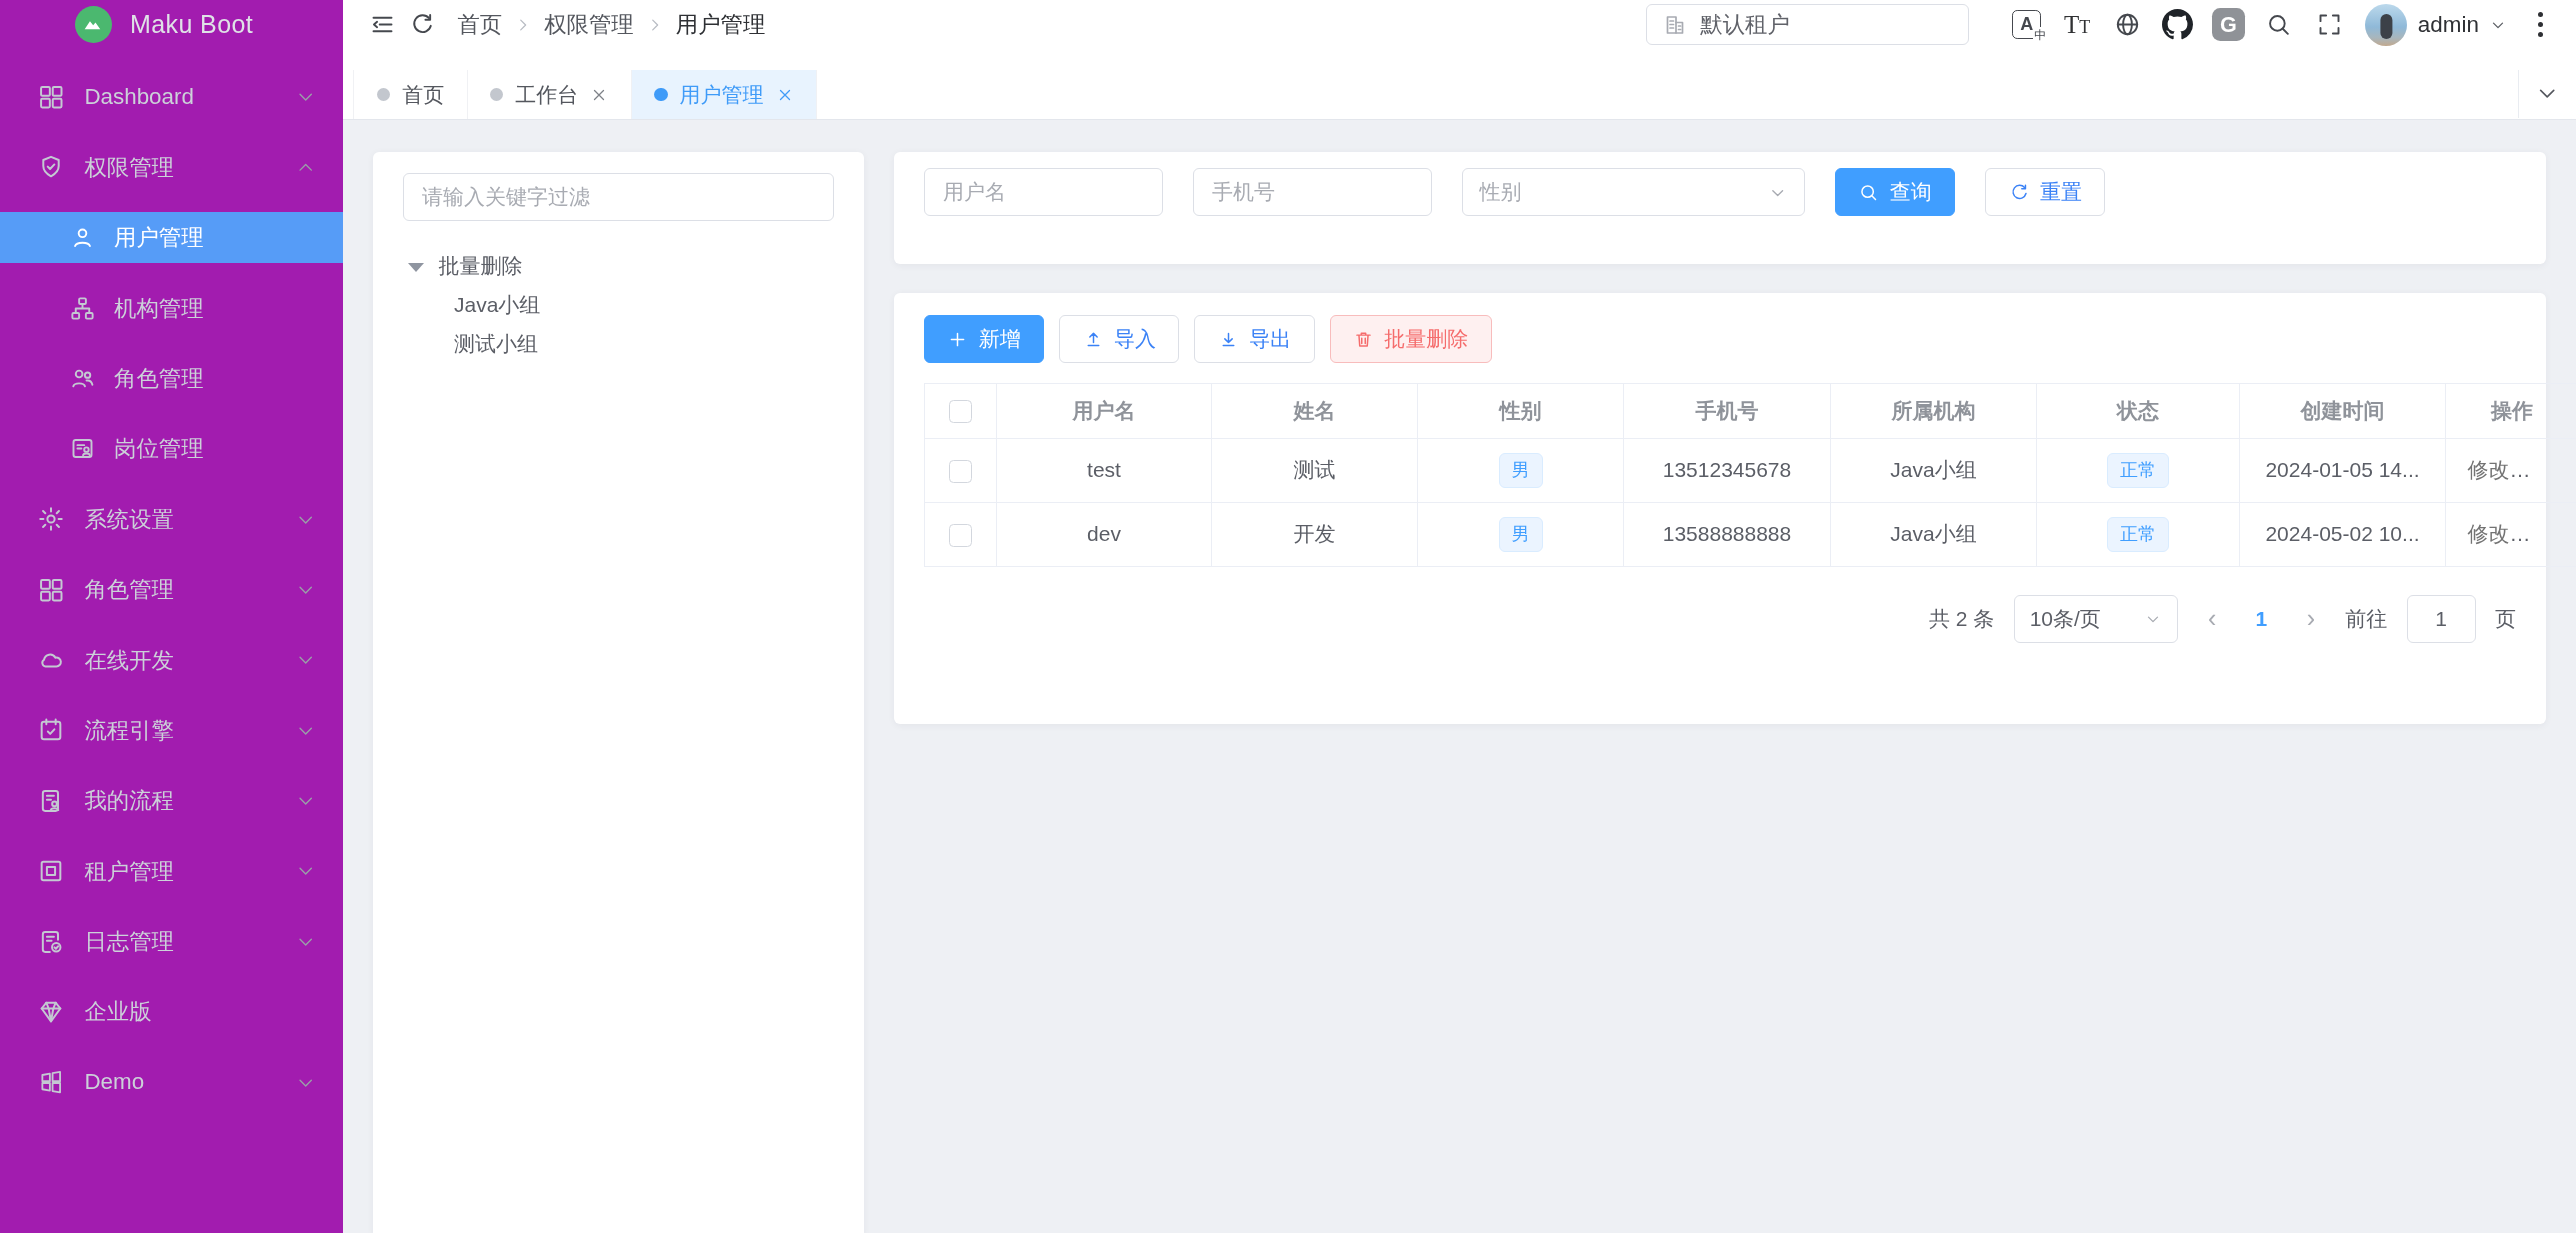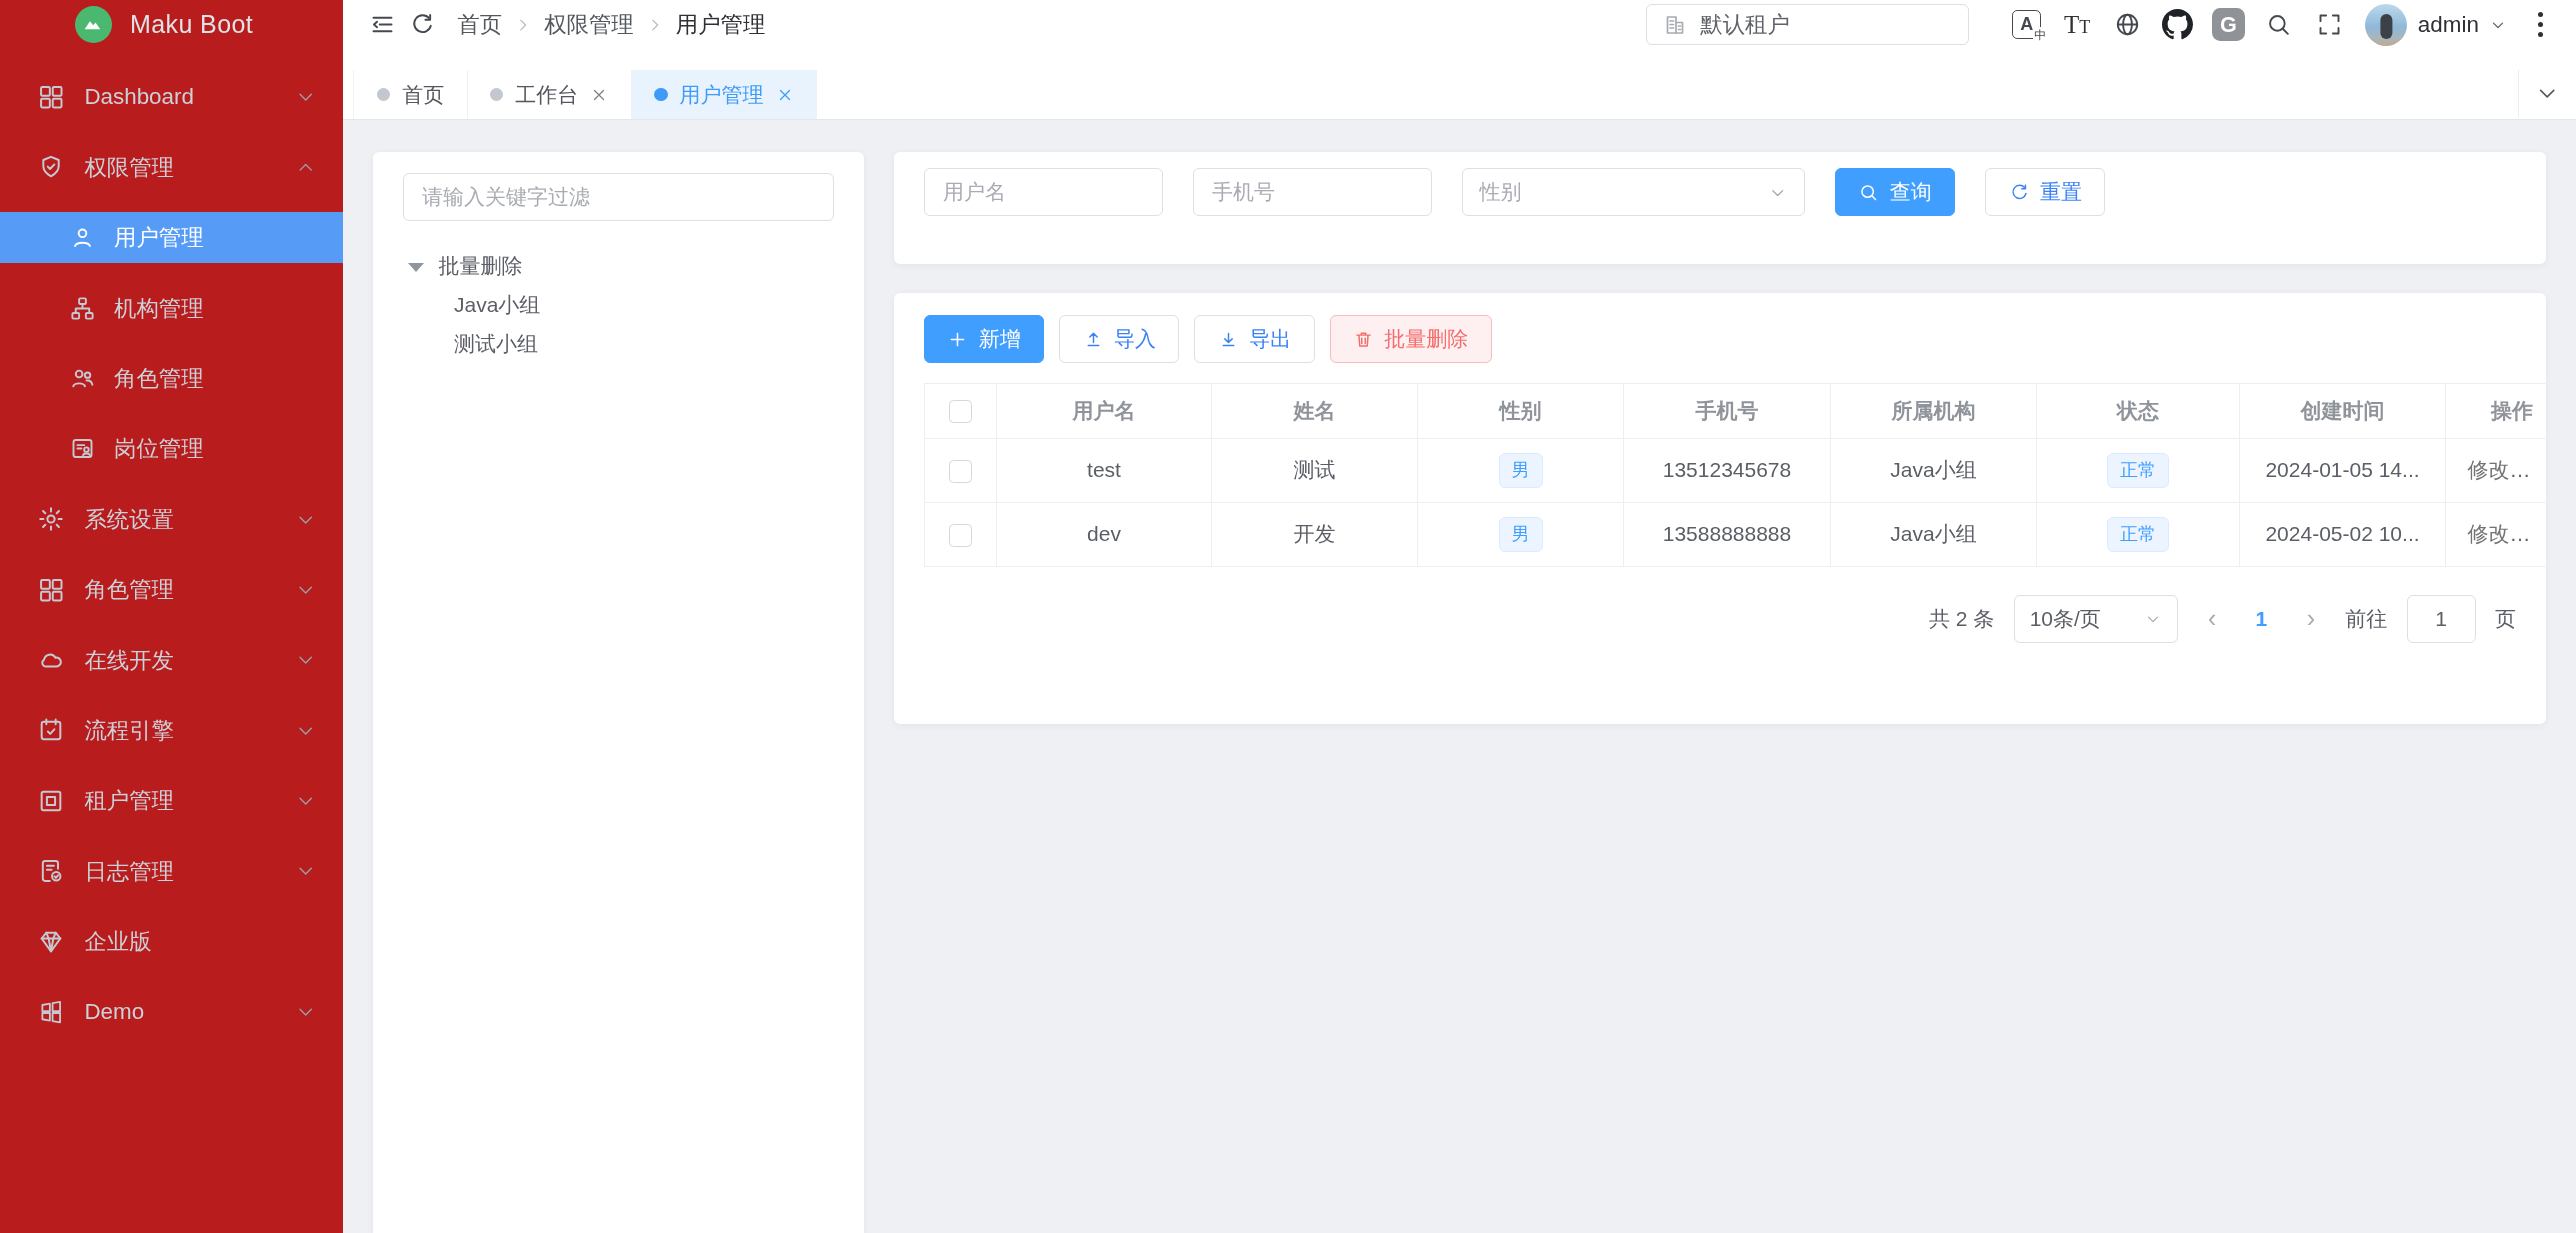--- a/index.html
+++ b/index.html
@@ -4,21 +4,21 @@
 <style>
   html,body{margin:0;padding:0}
   body{
     width:2576px;height:1234px;overflow:hidden;
     background:#eef0f4;color:#303133;
     font-family:"Liberation Sans","DejaVu Sans",sans-serif;
   }
   .app{display:flex;width:100%;height:100%}
 
   
-  .sidebar{width:343px;min-width:343px;background:#b91c1c;display:flex;flex-direction:column}
+  .sidebar{width:343px;min-width:343px;background:#a21caf;display:flex;flex-direction:column}
   .logo{height:49px;display:flex;align-items:center;padding-left:75px;gap:18px}
   .logo-badge{width:37px;height:37px;border-radius:50%;background:#4bb86f;display:flex;align-items:center;justify-content:center}
   .logo-badge svg{width:25px;height:25px}
   .logo-title{font-size:25px;color:#dfe2e7;letter-spacing:0.4px}
   .menu{flex:1;padding-top:22.4px;overflow:hidden}
   .menu-item{height:51px;margin-bottom:19.4px;display:flex;align-items:center;padding:0 28px 0 37px;font-size:22.4px;color:#ccd1d9;cursor:pointer}
   .menu-item .mi-icon{width:28px;height:28px;margin-right:19.4px;flex:none;color:#c4c9d2}
   .menu-item .mi-icon svg{width:100%;height:100%}
   .menu-item .label{flex:1;white-space:nowrap;overflow:hidden}
   .menu-item .chev{width:19.4px;height:19.4px;color:#9aa0a8;flex:none}
@@ -238,20 +238,36 @@
           </span>
       </div>
       <div class="menu-item">
         <span class="mi-icon">
             <svg viewBox="0 0 24 24" class="s">
               <rect x="4" y="5" width="16" height="15" rx="2"></rect>
               <path d="M8 3v4M16 3v4M9.3 13.3l2 2 3.6-3.9"></path>
             </svg>
           </span>
         <span class="label">流程引擎</span>
+        <span class="chev">
+            <svg viewBox="0 0 24 24" class="s">
+              <path d="M5 9l7 7 7-7"></path>
+            </svg>
+          </span>
+      </div>
+      <div class="menu-item">
+        <span class="mi-icon">
+            <svg viewBox="0 0 24 24" class="s">
+              <rect x="5" y="3.5" width="13" height="17" rx="2"></rect>
+              <path d="M8.5 7.5h6M8.5 11h3.5"></path>
+              <circle cx="15" cy="14.5" r="2"></circle>
+              <path d="M11.8 19.8c.4-2.2 6-2.2 6.4 0"></path>
+            </svg>
+          </span>
+        <span class="label">我的流程</span>
         <span class="chev">
             <svg viewBox="0 0 24 24" class="s">
               <path d="M5 9l7 7 7-7"></path>
             </svg>
           </span>
       </div>
       <div class="menu-item">
         <span class="mi-icon">
             <svg viewBox="0 0 24 24" class="s">
               <rect x="4" y="4" width="16" height="16" rx="1.5"></rect>

